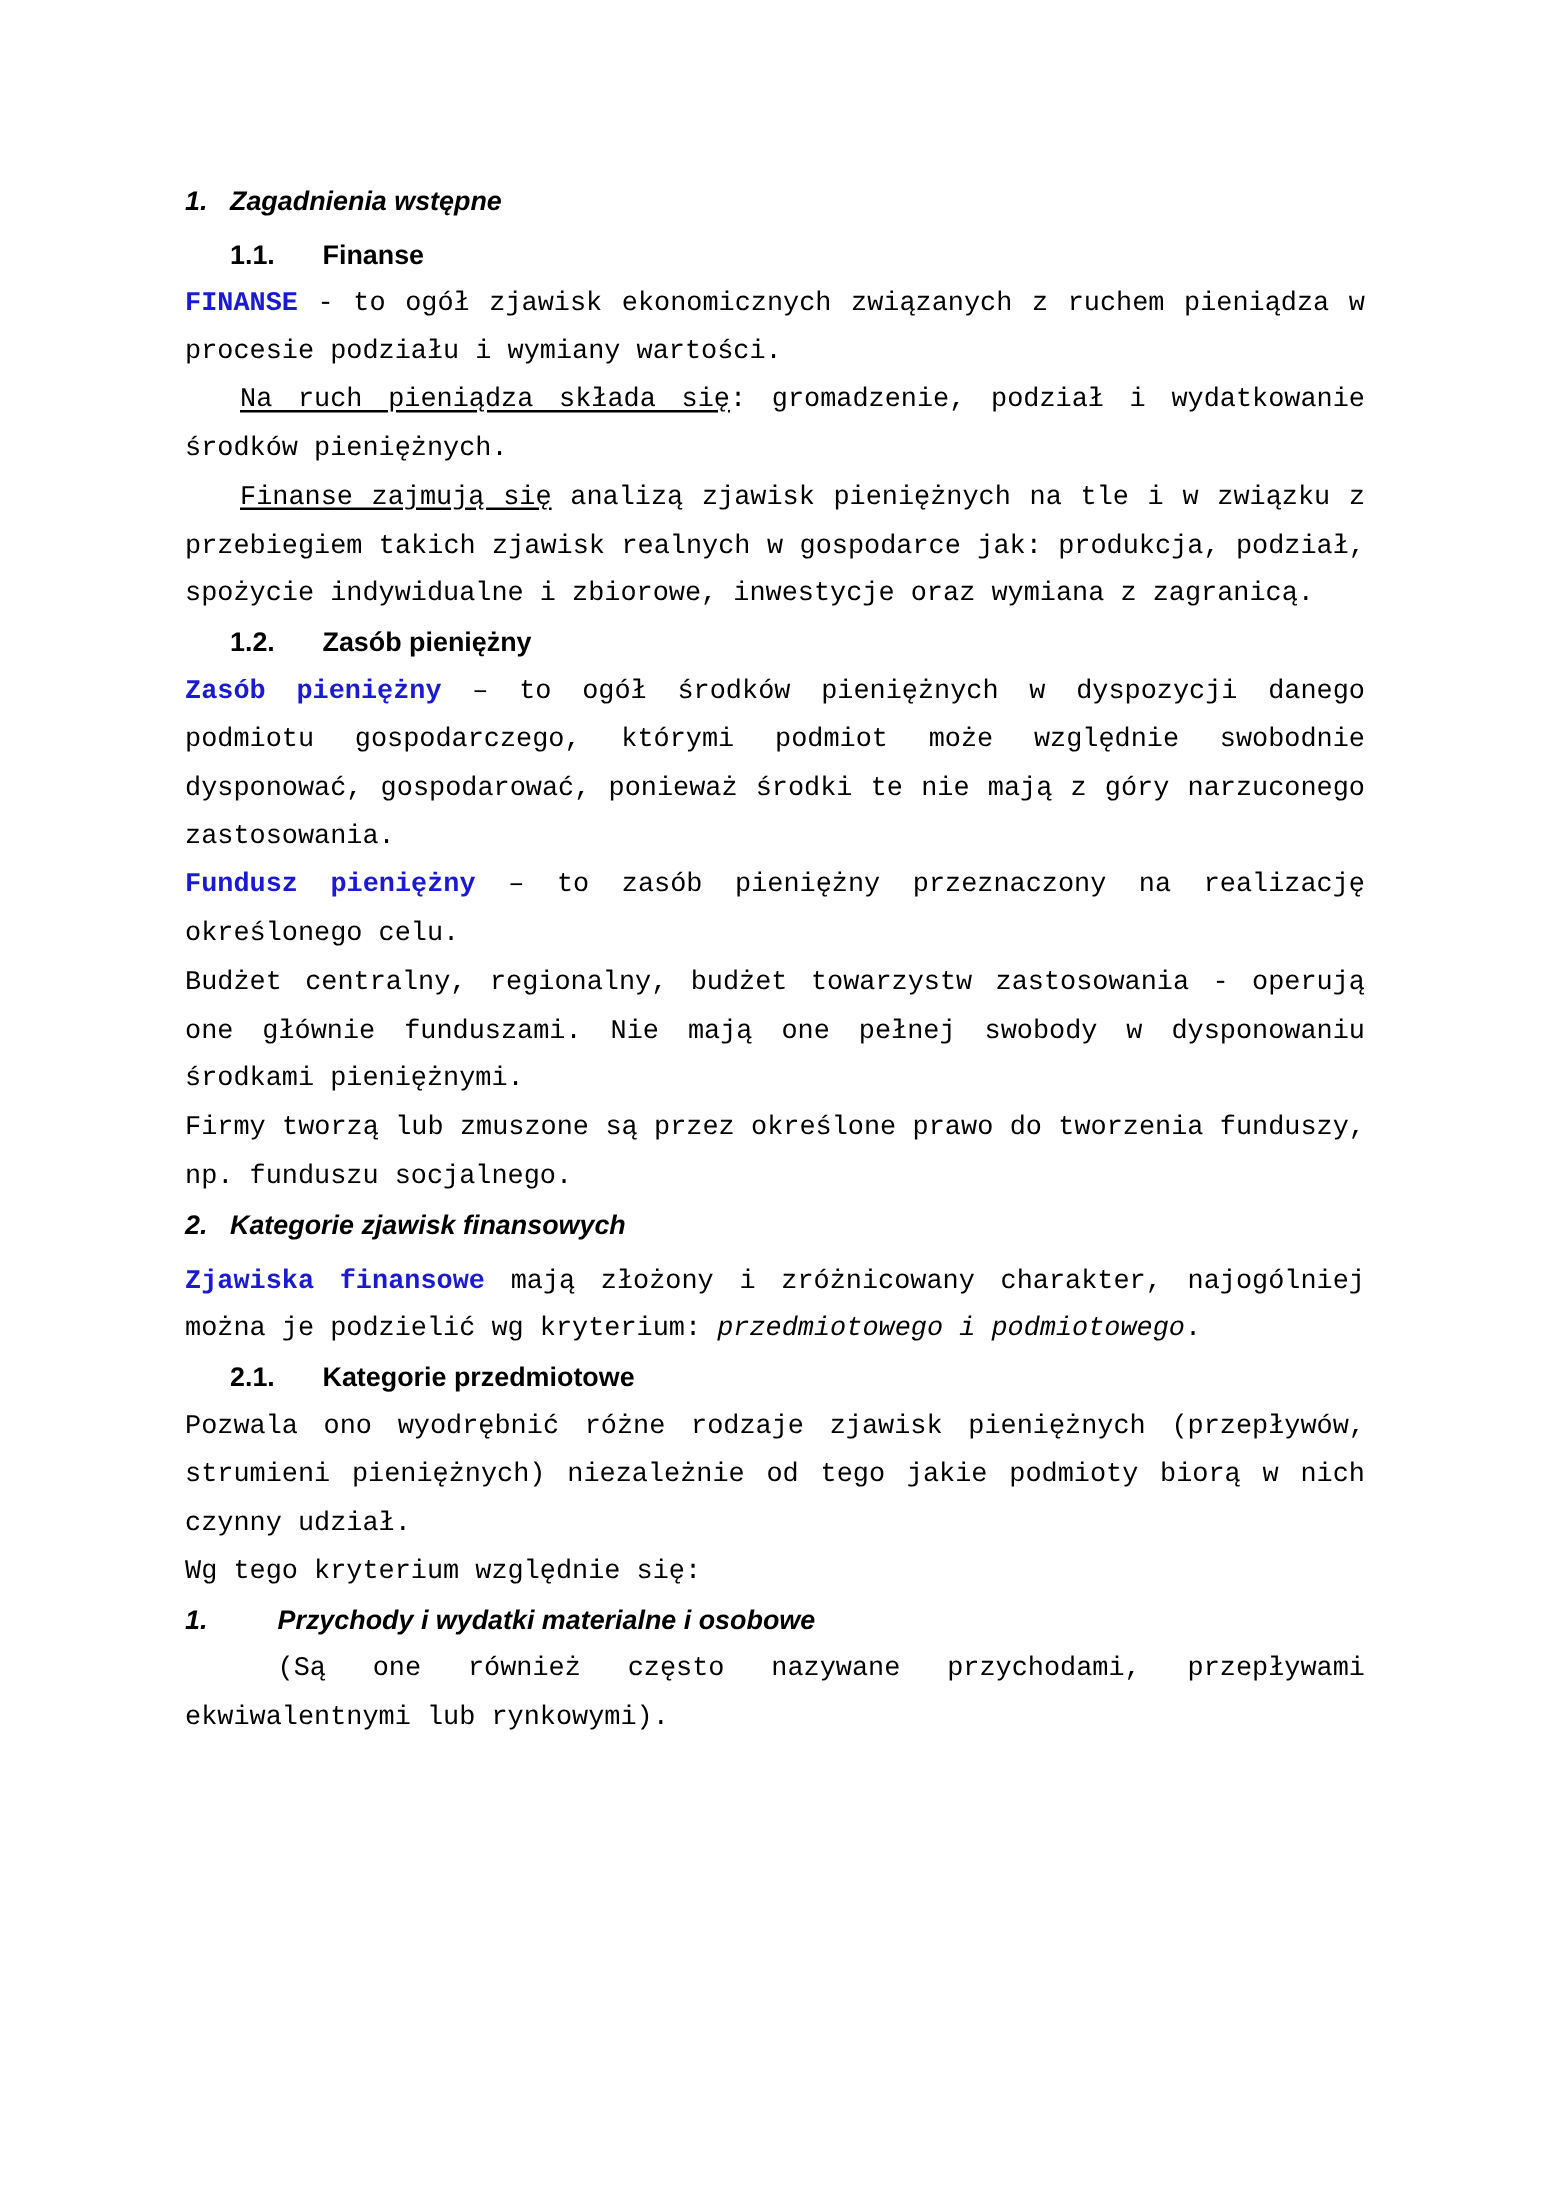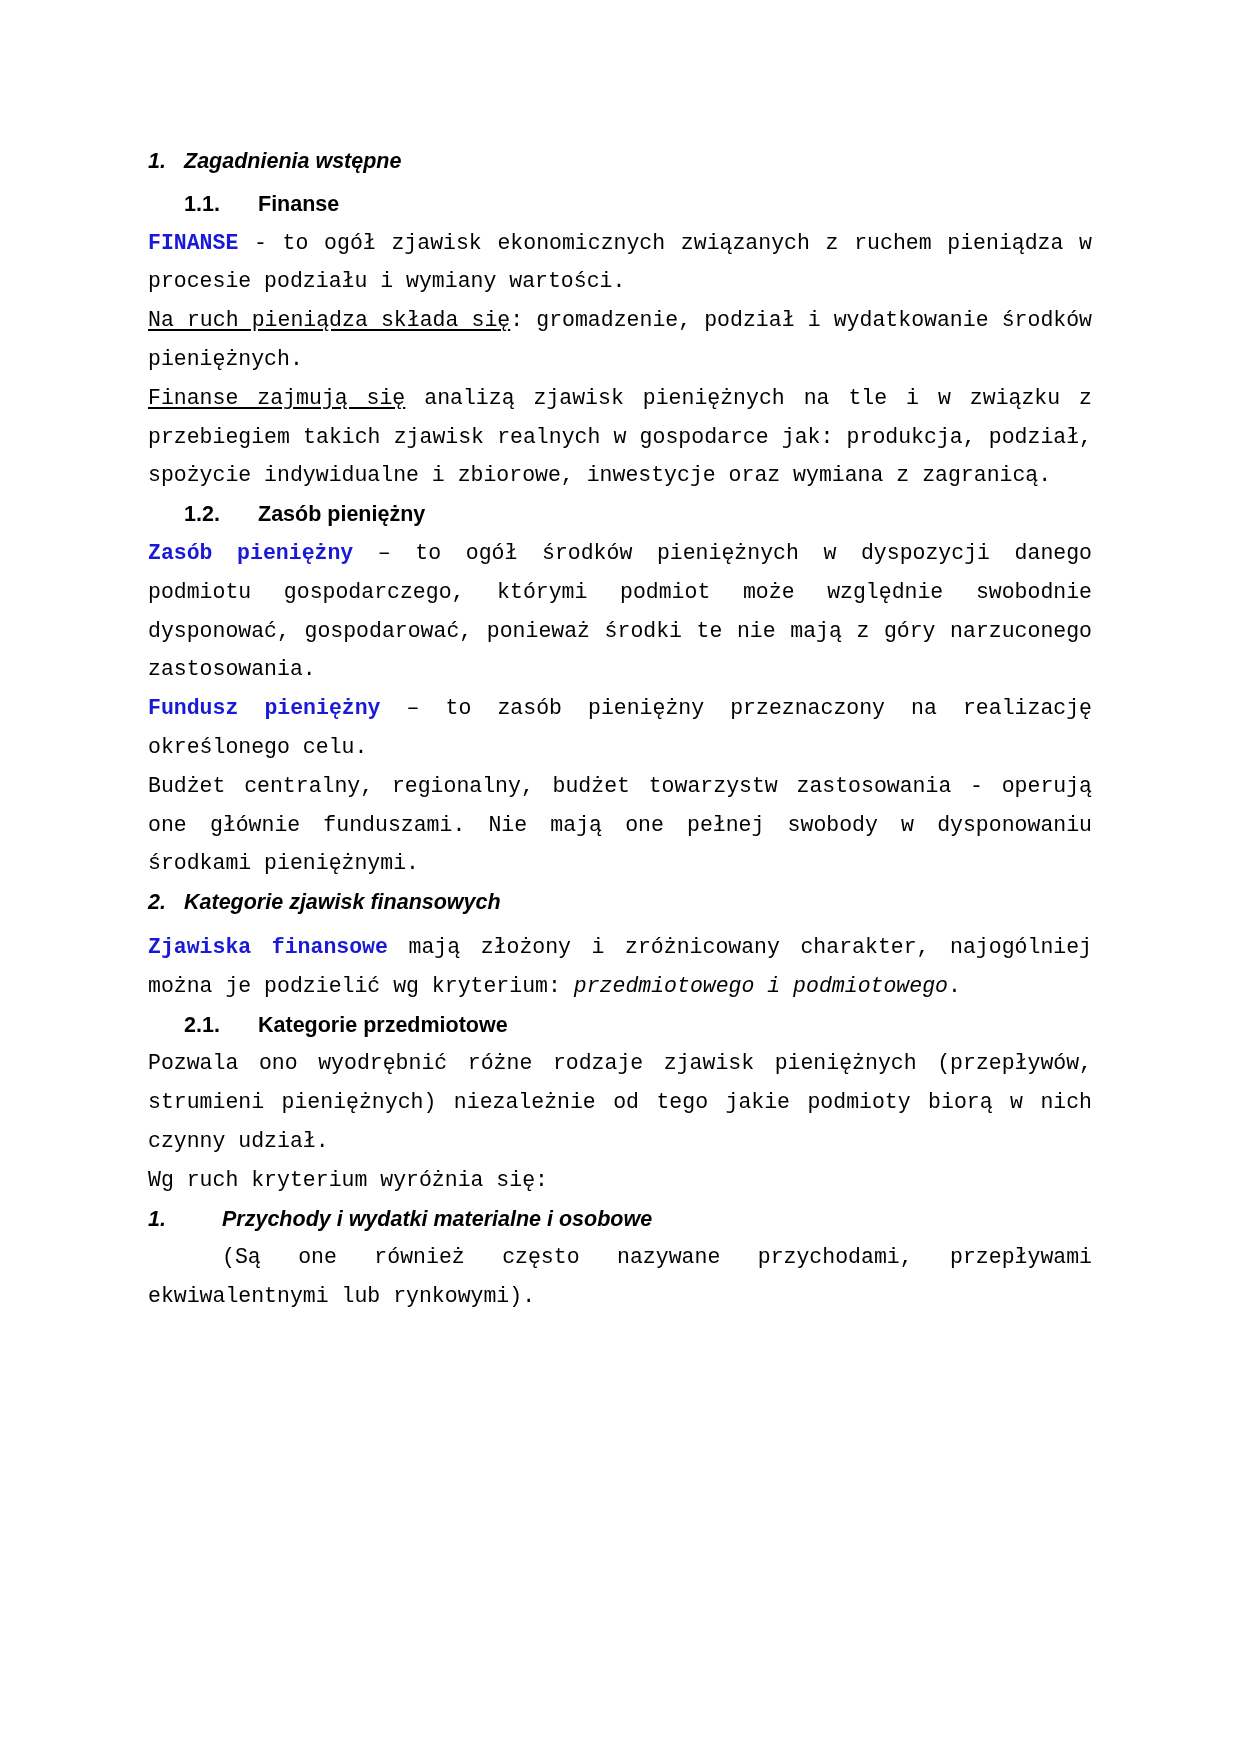--- a/index.html
+++ b/index.html
@@ -50,20 +50,21 @@
     height: 38.8px;
   }
   .h3 .num { width: 74px; }
   .term {
     color: #1a1ad6;
     font-weight: bold;
   }
   .u {
     text-decoration: underline;
     text-underline-offset: 3px;
+    margin-left: 44px;
   }
   .it { font-style: italic; }
   .indent { text-indent: 74px; }
 </style>
 </head>
 <body>
 
 <div class="page">
 
   <div class="h1" style="margin-bottom:4px;">
@@ -80,33 +81,34 @@
   <p class="line-block"><span class="u">Finanse zajmują się</span><span> analizą zjawisk pieniężnych na tle i w związku z przebiegiem takich zjawisk realnych w gospodarce jak: produkcja, podział, spożycie indywidualne i zbiorowe, inwestycje oraz wymiana z zagranicą.</span></p>
 
   <div class="h2">
     <span class="num">1.2.</span>
     <span>Zasób pieniężny</span>
   </div>
   <p class="line-block"><span class="term">Zasób pieniężny</span><span> – to ogół środków pieniężnych w dyspozycji danego podmiotu gospodarczego, którymi podmiot może względnie swobodnie dysponować, gospodarować, ponieważ środki te nie mają z góry narzuconego zastosowania.</span></p>
 
   <p class="line-block"><span class="term">Fundusz pieniężny</span><span> – to zasób pieniężny przeznaczony na realizację określonego celu.</span></p>
   <p class="line-block">Budżet centralny, regionalny, budżet towarzystw zastosowania  - operują one głównie funduszami. Nie mają one pełnej swobody w dysponowaniu środkami pieniężnymi.</p>
+  <p class="line-block">Firmy tworzą lub zmuszone są przez określone prawo do tworzenia funduszy, np. funduszu socjalnego.</p>
 
   <div class="h1" style="margin-bottom:6px;">
     <span class="num">2.</span>
     <span>Kategorie zjawisk finansowych</span>
   </div>
   <p class="line-block"><span class="term">Zjawiska finansowe</span><span> mają złożony i zróżnicowany charakter, najogólniej można je podzielić wg kryterium:  </span><span class="it">przedmiotowego i  podmiotowego</span><span>.</span></p>
 
   <div class="h2">
     <span class="num">2.1.</span>
     <span>Kategorie przedmiotowe</span>
   </div>
   <p class="line-block">Pozwala ono wyodrębnić różne rodzaje zjawisk pieniężnych (przepływów, strumieni pieniężnych) niezależnie od tego jakie podmioty biorą w nich czynny udział.</p>
-  <p class="line-block">Wg ruch kryterium wyróżnia się:</p>
+  <p class="line-block">Wg tego kryterium względnie się:</p>
 
   <div class="h3">
     <span class="num">1.</span>
     <span>Przychody i wydatki materialne i osobowe</span>
   </div>
   <p class="line-block indent">(Są one również często nazywane przychodami, przepływami ekwiwalentnymi lub rynkowymi).</p>
 
 </div>
 
 </body></html>

